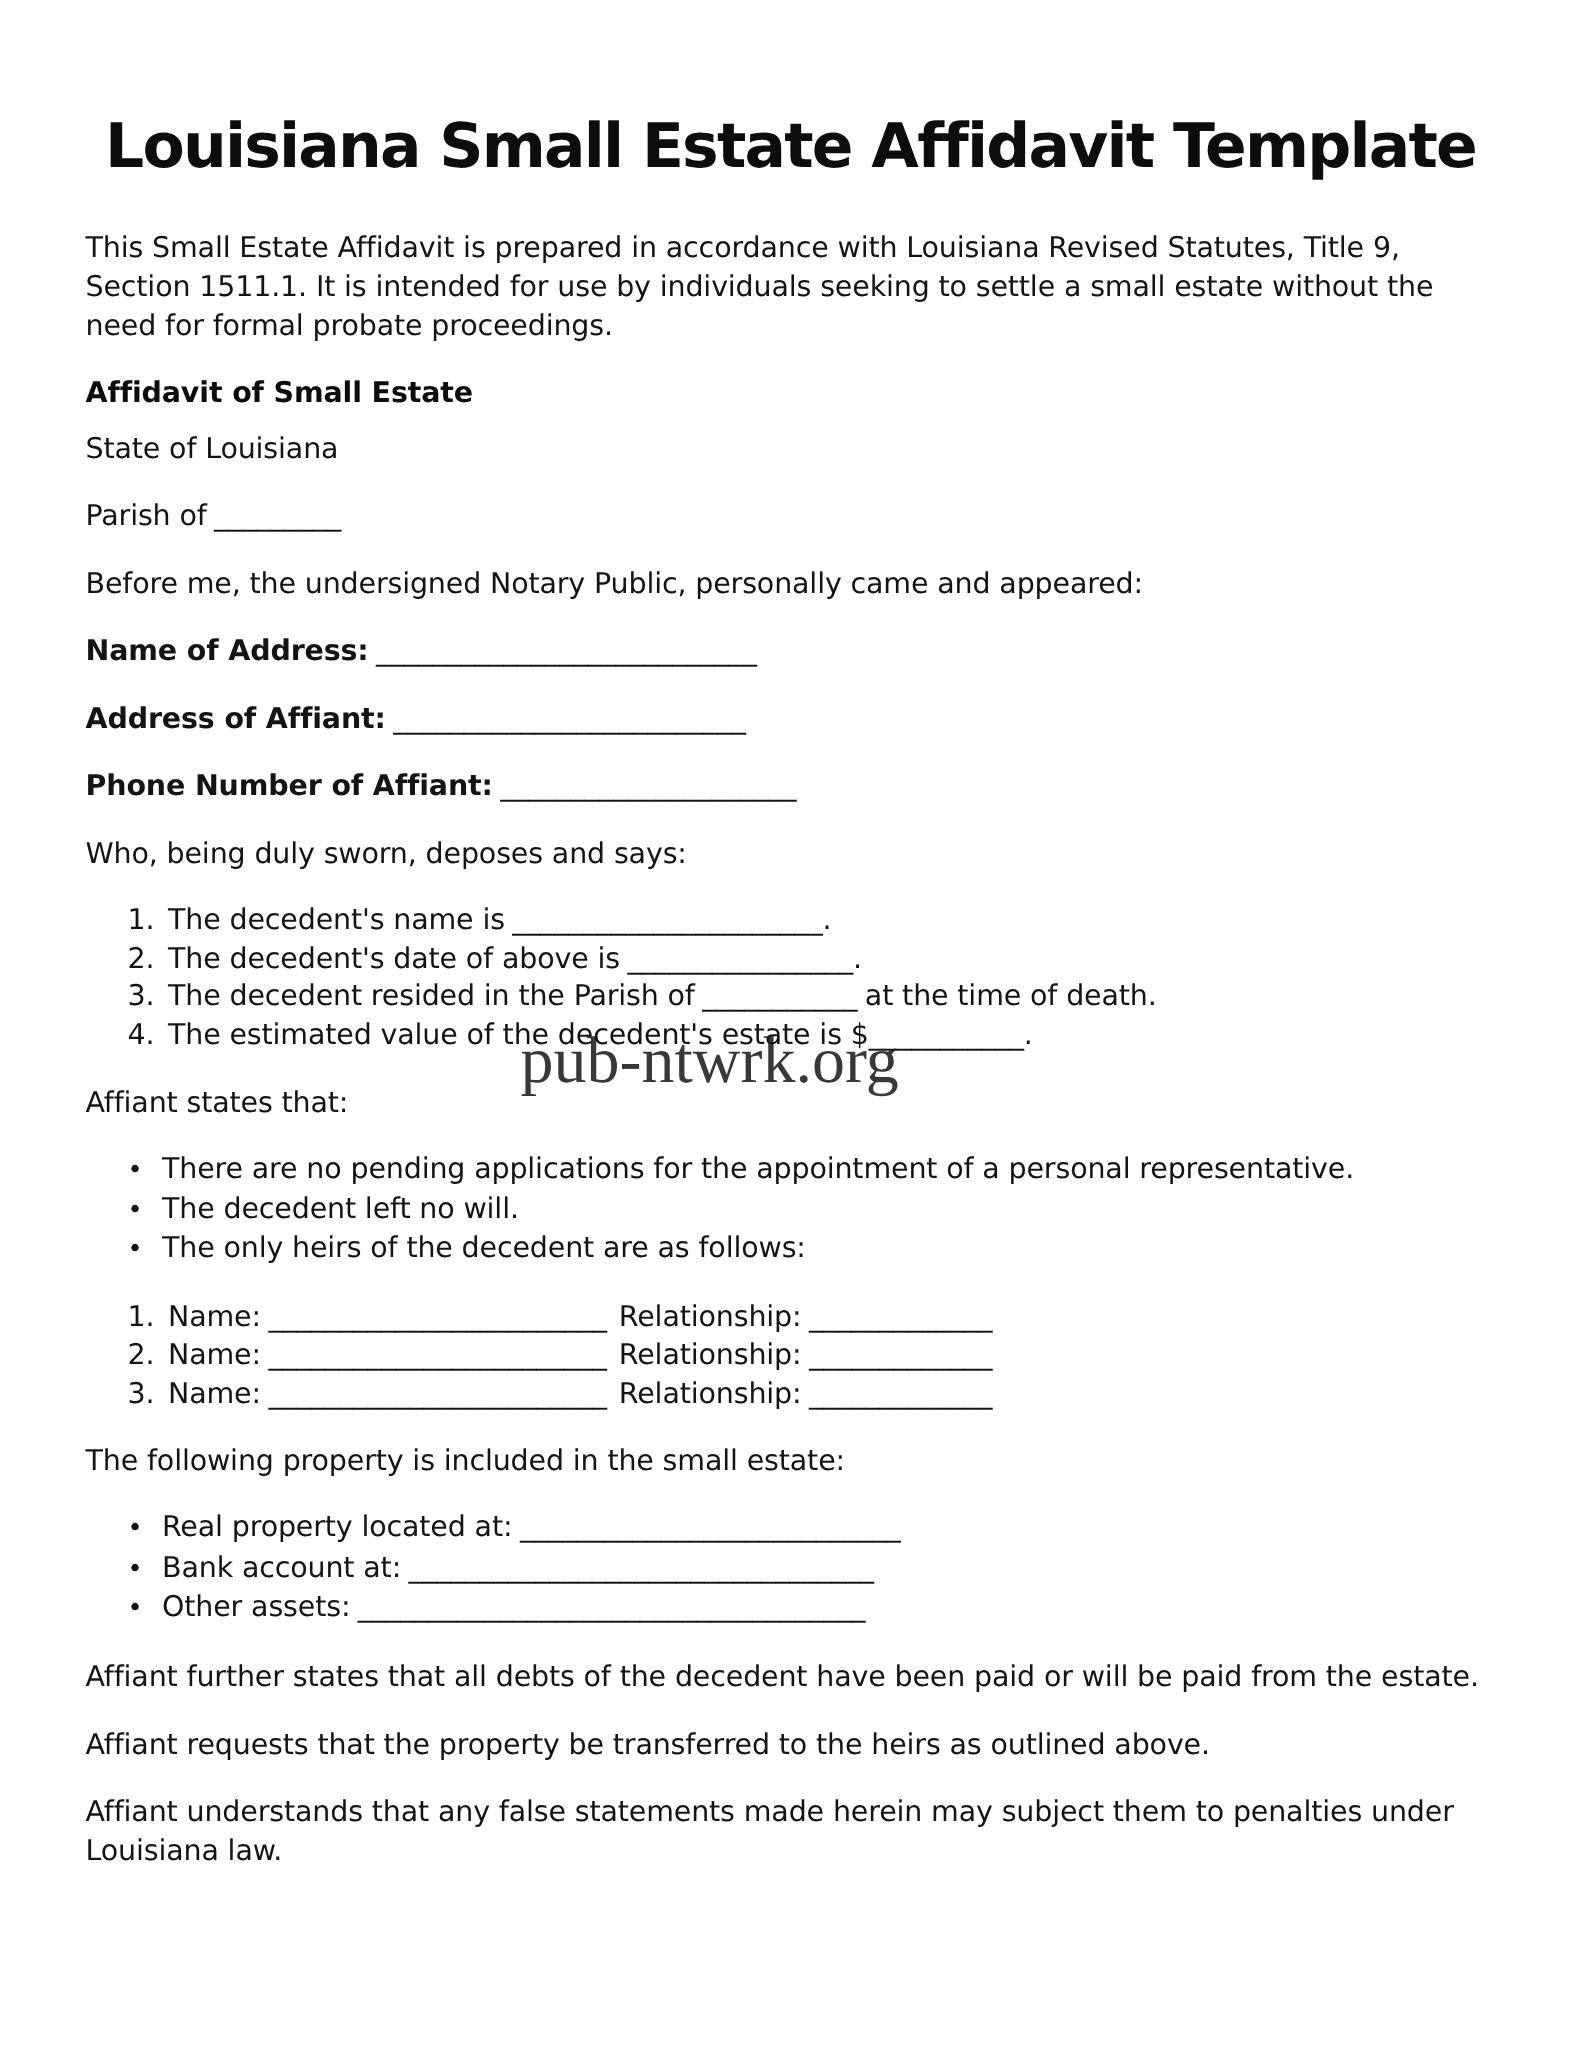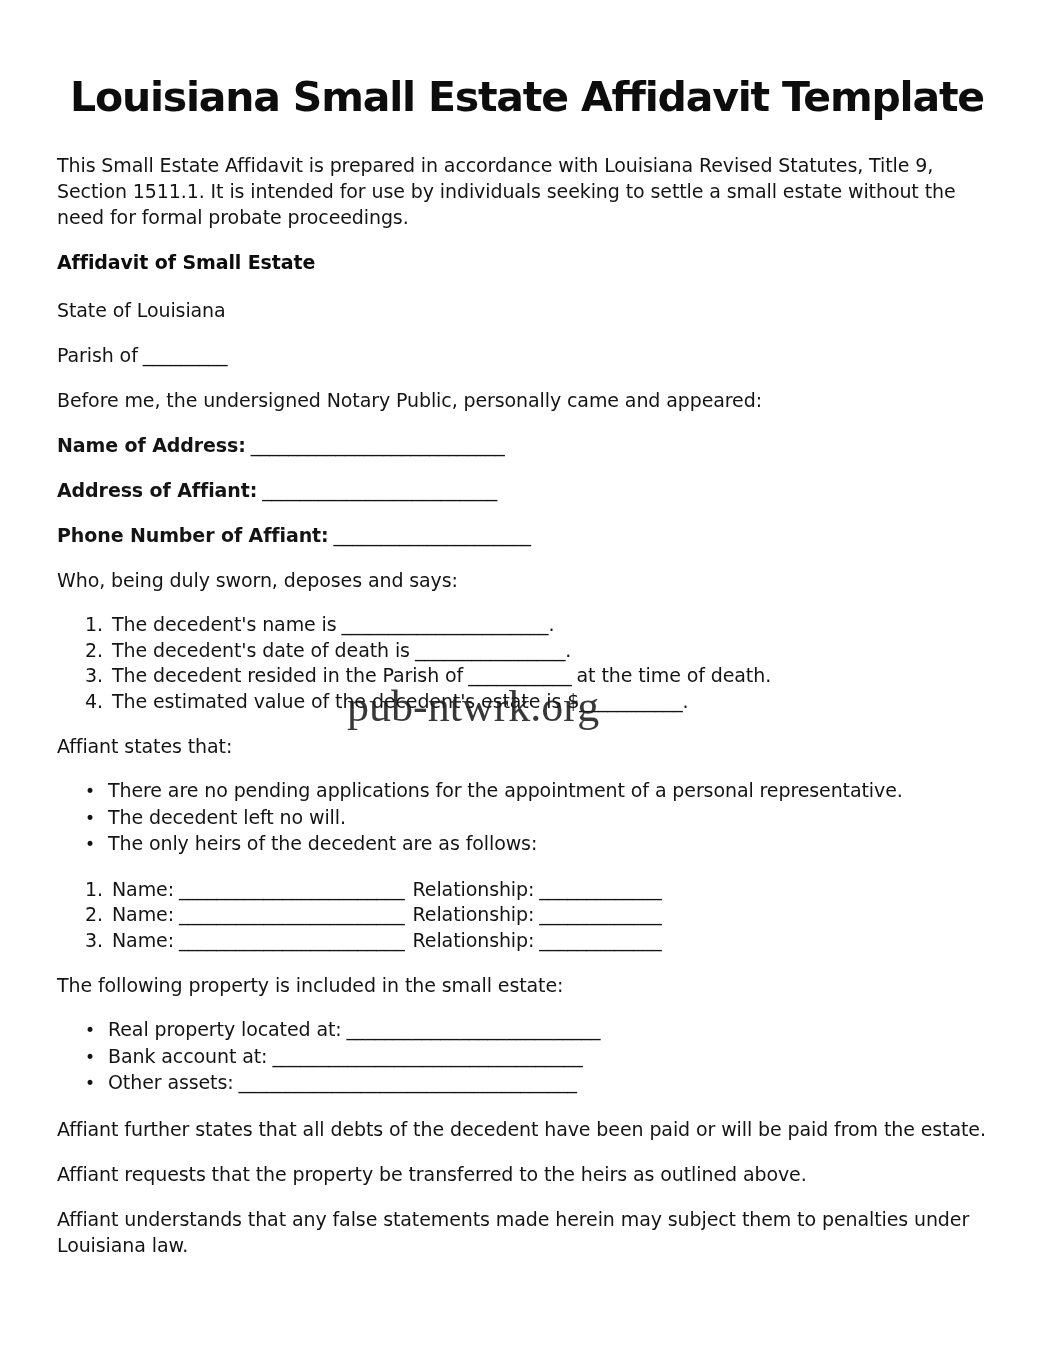--- a/index.html
+++ b/index.html
@@ -20,21 +20,21 @@
     margin: 0 0 30px 0;
     font-size: 41px;
     line-height: 49px;
     font-weight: 700;
     letter-spacing: -1.2px;
     color: #0d0d0d;
     text-align: center;
   }
   p { margin: 0 0 19px 0; max-width: 935px; }
   h2.sec-heading {
-    margin: 0 0 22px 0;
+    margin: 0 0 11px 0;
     font-size: 19px;
     line-height: 26px;
     font-weight: 700;
     color: #0d0d0d;
   }
   .bold { font-weight: 700; }
   .blank { margin-left: 5px; white-space: nowrap; }
   .blank.tight { margin-left: 0; }
   .sp { margin-left: 5px; }
   .list { margin: 0 0 19px 28px; }
@@ -85,21 +85,21 @@
 
     <p>Who, being duly sworn, deposes and says:</p>
 
     <div class="list">
       <div class="row">
         <span class="num">1.</span>
         <span class="txt"><span>The decedent's name is</span><span class="blank">______________________</span><span>.</span></span>
       </div>
       <div class="row">
         <span class="num">2.</span>
-        <span class="txt"><span>The decedent's date of death is</span><span class="blank">________________</span><span>.</span></span>
+        <span class="txt"><span>The decedent's date of above is</span><span class="blank">________________</span><span>.</span></span>
       </div>
       <div class="row">
         <span class="num">3.</span>
         <span class="txt"><span>The decedent resided in the Parish of</span><span class="blank">___________</span><span class="sp">at the time of death.</span></span>
       </div>
       <div class="row">
         <span class="num">4.</span>
         <span class="txt"><span>The estimated value of the decedent's estate is $</span><span class="blank tight">___________</span><span>.</span></span>
       </div>
     </div>

